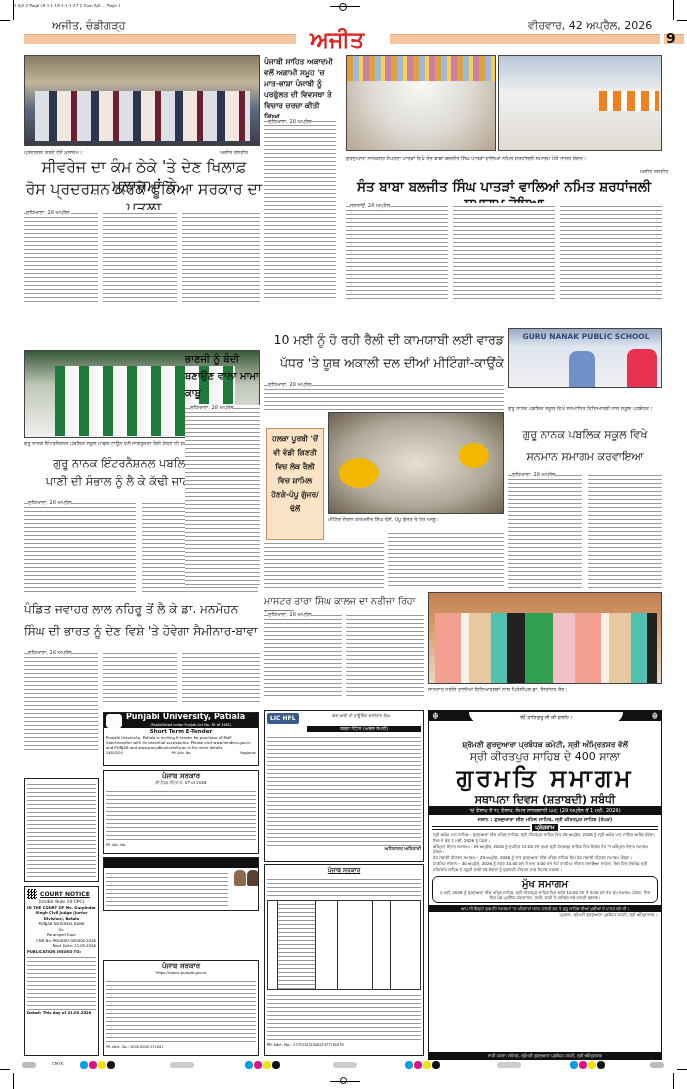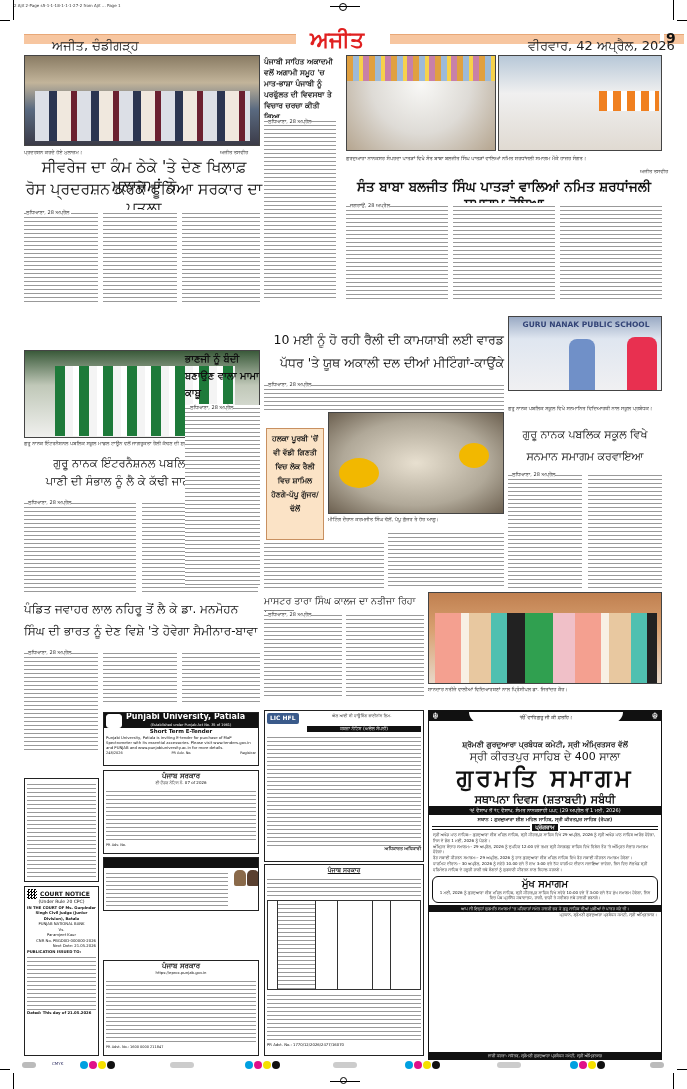--- a/index.html
+++ b/index.html
@@ -1,21 +1,21 @@
 <!DOCTYPE html>
 <html><head>
 <meta charset="utf-8">
 <style>
 *{box-sizing:border-box;margin:0;padding:0}
 body{width:687px;height:1089px;background:#fff;font-family:"DejaVu Sans",sans-serif;position:relative;overflow:hidden;color:#111}
 .abs{position:absolute}
 .slug{left:14px;top:3px;font-size:4px;color:#333;white-space:nowrap}
 .crop{background:#000}
 .hdrbar{top:34px;height:10px;background:#f7c6a0;border-top:1px solid #e8a878}
-.hdrtxt{font-size:13px;top:38px;color:#222}
+.hdrtxt{font-size:11px;top:19px;color:#222}
 .masthead{left:310px;top:26px;font-size:22px;font-weight:bold;color:#e02020;font-family:"DejaVu Serif",serif}
 .pageno{left:666px;top:30px;font-size:14px;font-weight:bold}
 .photo{border:1px solid #444;overflow:hidden}
 .cap{font-size:5px;color:#333;line-height:6px}
 .hl{font-family:"DejaVu Sans",sans-serif;color:#111;line-height:1.25;text-align:center}
 .col{font-size:4.2px;line-height:6.8px;color:#333;text-align:justify;overflow:hidden}
 .ad{border:1px solid #222;background:#fff;font-size:5px;line-height:6.5px;overflow:hidden;padding:2px}
 .pu-head{background:#111;color:#fff;font-size:10px;font-weight:bold;padding:2px 4px}
 .black{background:#111;color:#fff}
 .reg{width:11px;height:11px;border-radius:50%}
@@ -90,21 +90,21 @@
 <div class="abs cap" style="left:268px;top:381px;background:#fff">ਲੁਧਿਆਣਾ, 28 ਅਪ੍ਰੈਲ</div>
 <div class="abs" style="left:266px;top:428px;width:58px;height:112px;background:#fbe3c6;border:1px solid #c89060;font-size:7.5px;line-height:14px;text-align:center;padding:3px 2px;font-weight:bold">ਹਲਕਾ ਪੂਰਬੀ 'ਚੋਂ ਵੀ ਵੱਡੀ ਗਿਣਤੀ ਵਿਚ ਲੋਕ ਰੈਲੀ ਵਿਚ ਸ਼ਾਮਿਲ ਹੋਣਗੇ-ਪੱਪੂ ਗੁੱਜਰ/ਢੱਲੋਂ</div>
 <div class="abs photo" style="left:328px;top:412px;width:176px;height:102px;background:radial-gradient(ellipse at 50% 50%,#e8e0d0,#b0a898 60%,#6c6050)">
   <div class="abs" style="left:10px;top:45px;width:40px;height:30px;border-radius:50%;background:#f2b800"></div>
   <div class="abs" style="left:130px;top:30px;width:30px;height:25px;border-radius:50%;background:#f2b800"></div>
 </div>
 <div class="abs cap" style="left:328px;top:516px;width:176px">ਮੀਟਿੰਗ ਦੌਰਾਨ ਕਰਮਜੀਤ ਸਿੰਘ ਢੱਲੋਂ, ਪੱਪੂ ਗੁੱਜਰ ਤੇ ਹੋਰ ਆਗੂ।</div>
 <div class="abs col lines" style="left:264px;top:540px;width:120px;height:48px"></div>
 <div class="abs col lines" style="left:388px;top:530px;width:116px;height:58px"></div>
 
-<div class="abs photo" style="left:508px;top:316px;width:154px;height:75px;background:linear-gradient(180deg,#9aaac4 0%,#dfe6f0 30%,#f0f0f2)">
+<div class="abs photo" style="left:508px;top:328px;width:154px;height:60px;background:linear-gradient(180deg,#9aaac4 0%,#dfe6f0 30%,#f0f0f2)">
   <div class="abs" style="left:0;top:3px;width:154px;font-size:7.5px;color:#334477;text-align:center;font-weight:bold">GURU NANAK PUBLIC SCHOOL</div>
   <div class="abs" style="left:118px;top:20px;width:30px;height:55px;background:#e83050;border-radius:8px 8px 0 0"></div>
   <div class="abs" style="left:60px;top:22px;width:26px;height:53px;background:#7090c8;border-radius:8px 8px 0 0"></div>
 </div>
 <div class="abs cap" style="left:508px;top:405px;width:154px">ਗੁਰੂ ਨਾਨਕ ਪਬਲਿਕ ਸਕੂਲ ਵਿਖੇ ਸਨਮਾਨਿਤ ਵਿਦਿਆਰਥੀ ਨਾਲ ਸਕੂਲ ਪ੍ਰਬੰਧਕ।</div>
 <div class="abs hl" style="left:508px;top:428px;width:154px;font-size:11px">ਗੁਰੂ ਨਾਨਕ ਪਬਲਿਕ ਸਕੂਲ ਵਿਖੇ</div>
 <div class="abs hl" style="left:508px;top:450px;width:154px;font-size:11px">ਸਨਮਾਨ ਸਮਾਗਮ ਕਰਵਾਇਆ</div>
 <div class="abs col lines" style="left:508px;top:472px;width:74px;height:116px"></div>
 <div class="abs col lines" style="left:588px;top:472px;width:74px;height:116px"></div>
 <div class="abs cap" style="left:512px;top:471px;background:#fff">ਲੁਧਿਆਣਾ, 28 ਅਪ੍ਰੈਲ</div>

